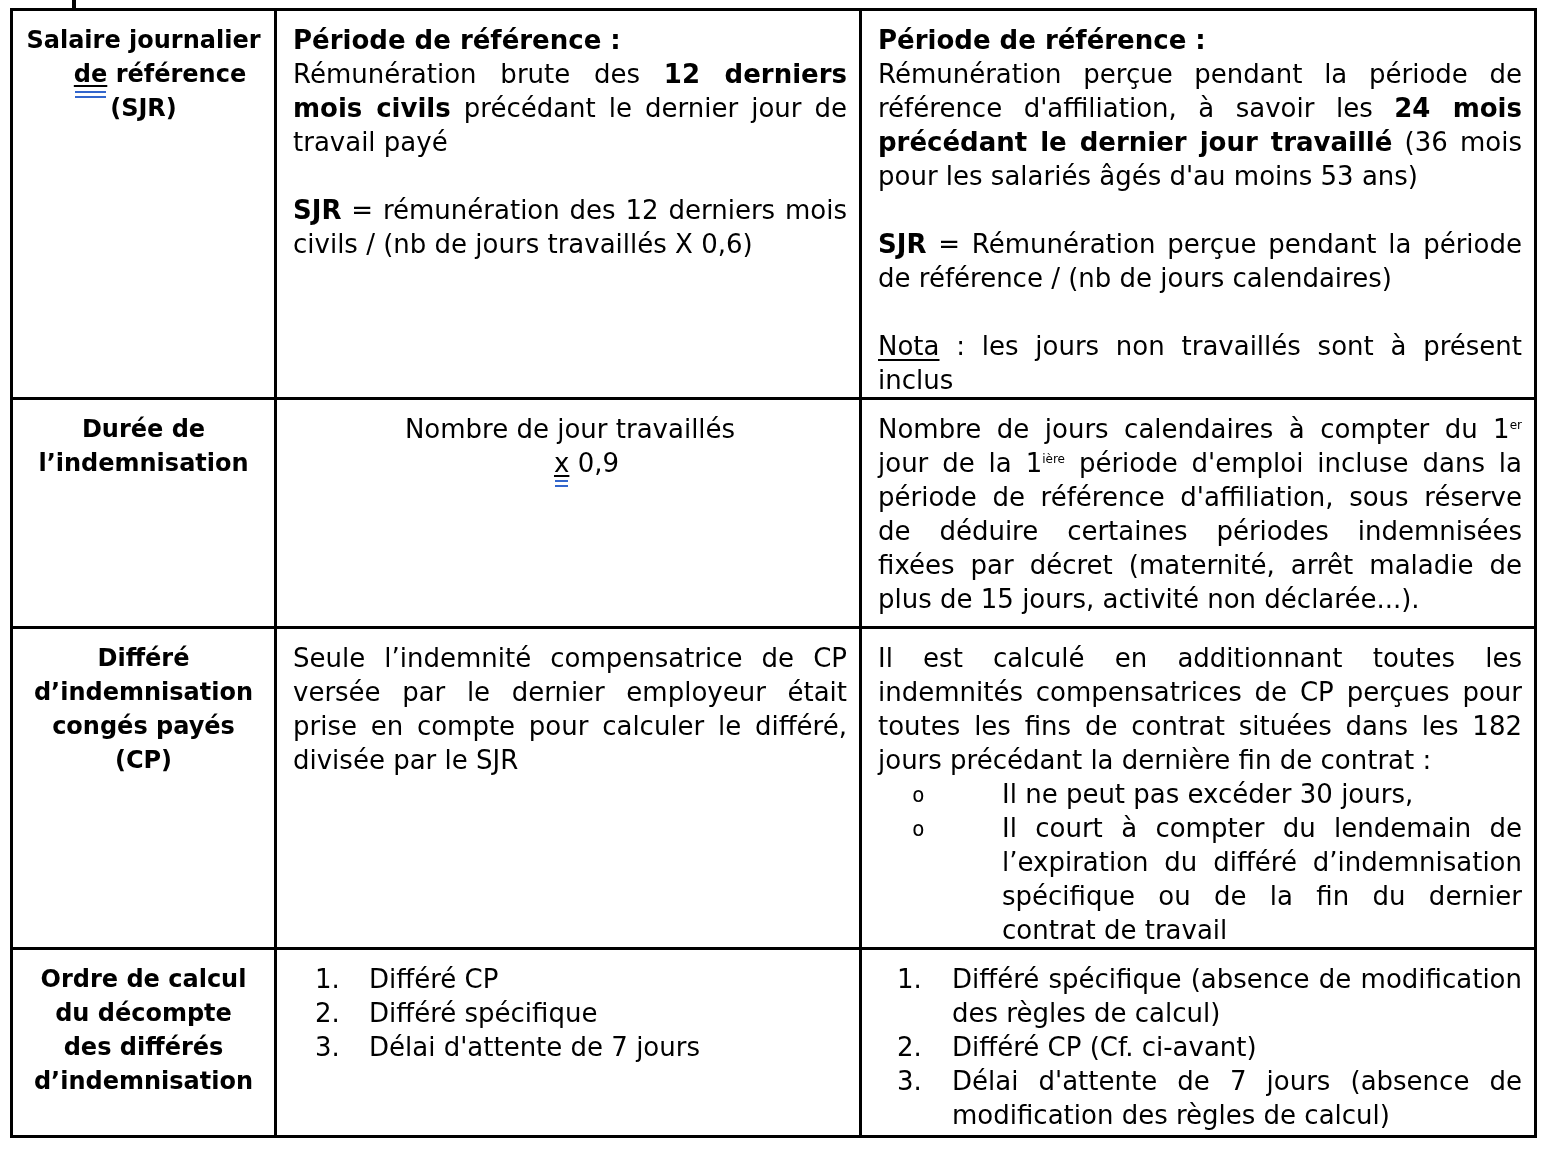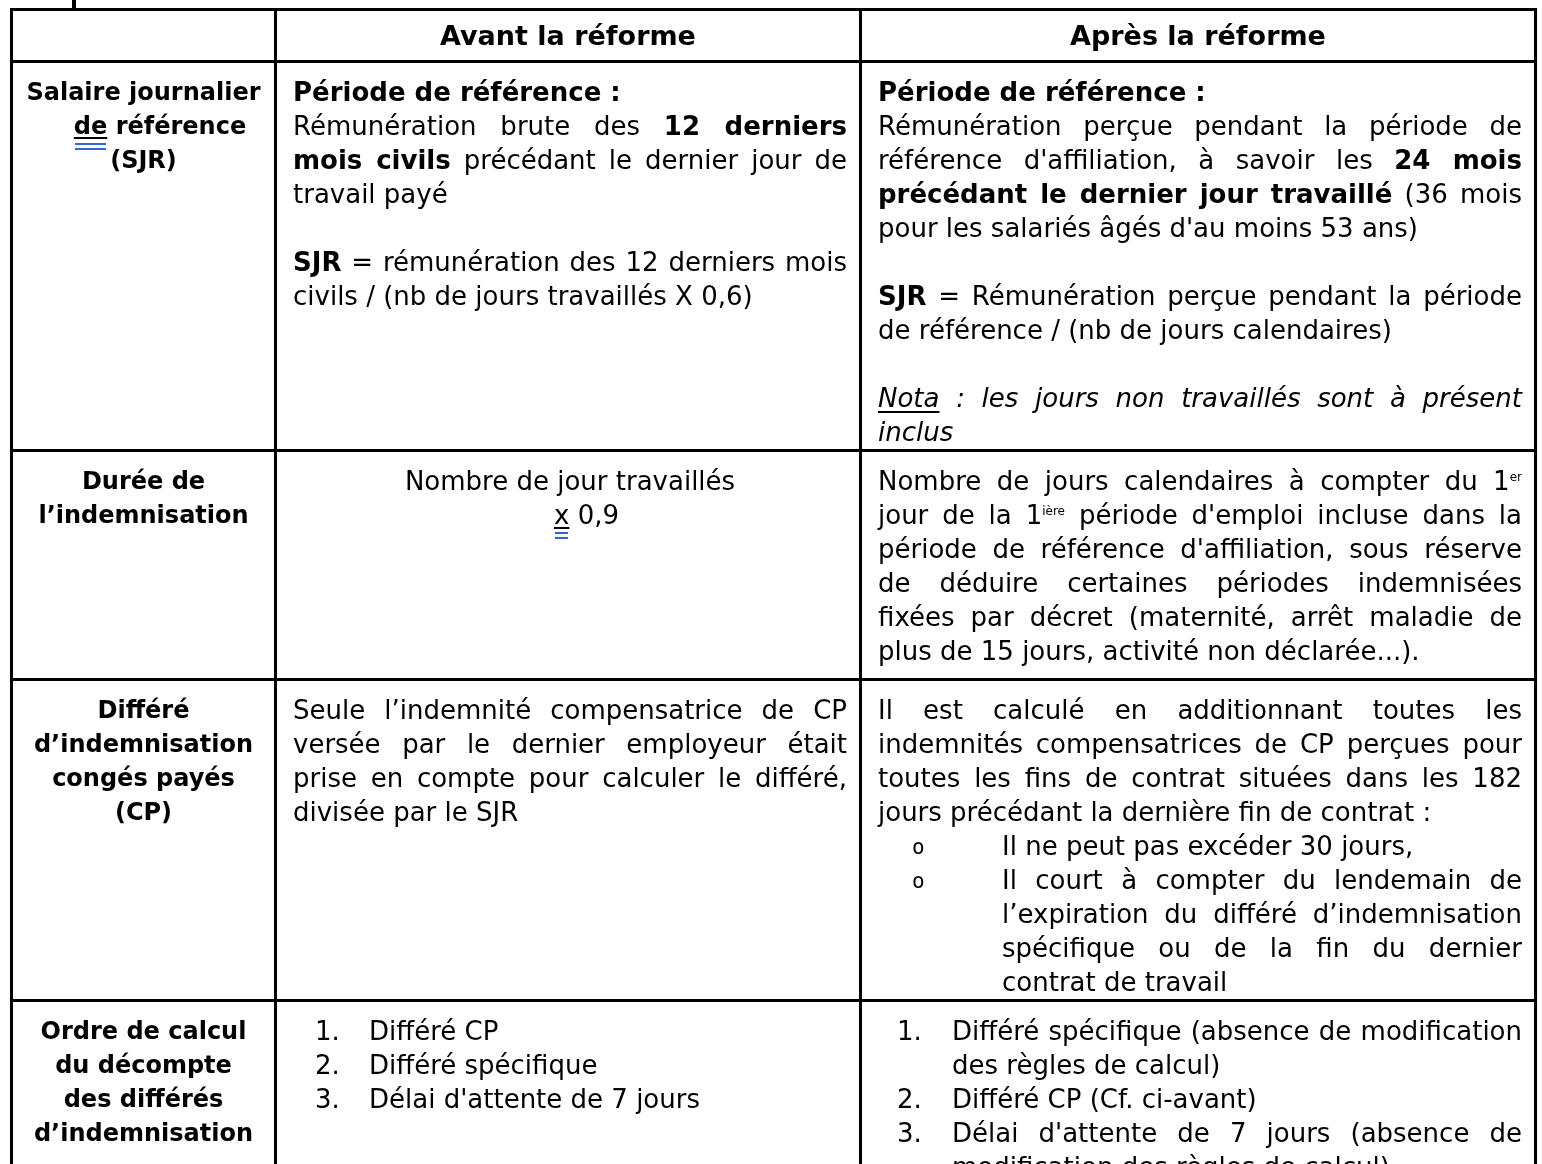--- a/index.html
+++ b/index.html
@@ -14,21 +14,21 @@
   td.hd{height:49px;vertical-align:middle;text-align:center;font-weight:bold;font-size:27px;}
   .cb{box-sizing:border-box;overflow:hidden;padding:12px 12px 0 16px;font-size:26px;line-height:34px;}
   .h1{height:355px;} .h2{height:226px;} .h3{height:318px;} .h4{height:185px;}
   .lblc{box-sizing:border-box;padding:12px 4px 0 4px;font-size:24px;line-height:34px;
         font-weight:bold;text-align:center;}
   .lline{white-space:nowrap;}
   p{margin:0;}
   .just p,.just .blt,.just .num{text-align:justify;}
   .center{text-align:center;}
   .b{font-weight:bold;}
-  .it{font-style:italic;}
+  .it{}
   .u{text-decoration:underline;text-decoration-thickness:2px;text-underline-offset:4px;}
   .gap{margin-top:34px;}
   sup{font-size:12px;line-height:0;vertical-align:9px;}
   .gram{position:relative;display:inline-block;text-decoration:underline;
         text-decoration-thickness:2px;text-underline-offset:3px;margin-left:33px;}
   .gram::after{content:"";position:absolute;left:1px;right:1px;bottom:-7px;height:3px;
         border-top:2px solid #3366cc;border-bottom:2px solid #3366cc;}
   .blt{position:relative;padding-left:124px;}
   .bm{position:absolute;left:34px;top:1px;font-size:21px;font-family:"DejaVu Sans Mono",monospace;}
   .num{position:relative;padding-left:76px;}
@@ -42,29 +42,20 @@
 <div class="stray"></div>
 
 <table class="rt">
   <colgroup>
       <col class="c1">
       <col class="c2">
       <col class="c3">
     </colgroup>
 
   <tbody>
-      <tr>
-    <td></td>
-    <td class="hd">
-      <span>Avant la réforme</span>
-    </td>
-    <td class="hd">
-      <span>Après la réforme</span>
-    </td>
-  </tr>
 
   <tr>
     <td>
       <div class="lblc">
         <div class="lline">Salaire journalier</div>
         <div class="lline"><span class="gram">de</span><span> référence</span></div>
         <div class="lline">(SJR)</div>
       </div>
     </td>
     <td class="just">

